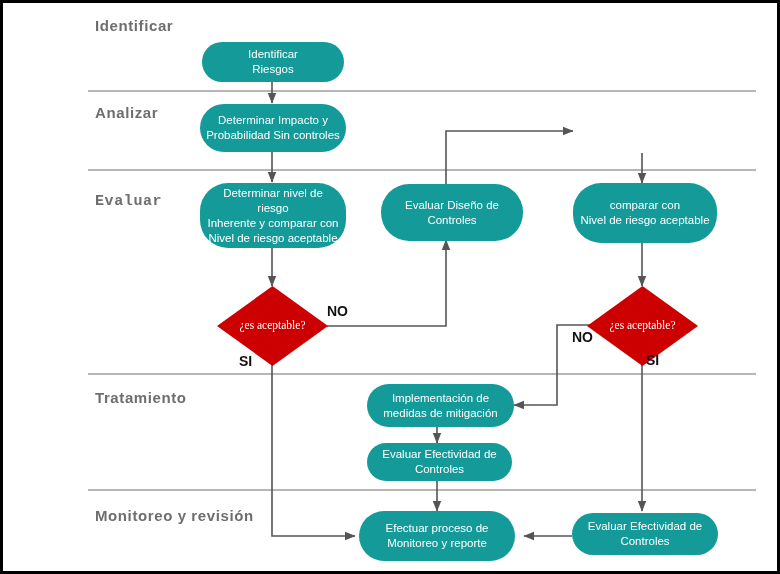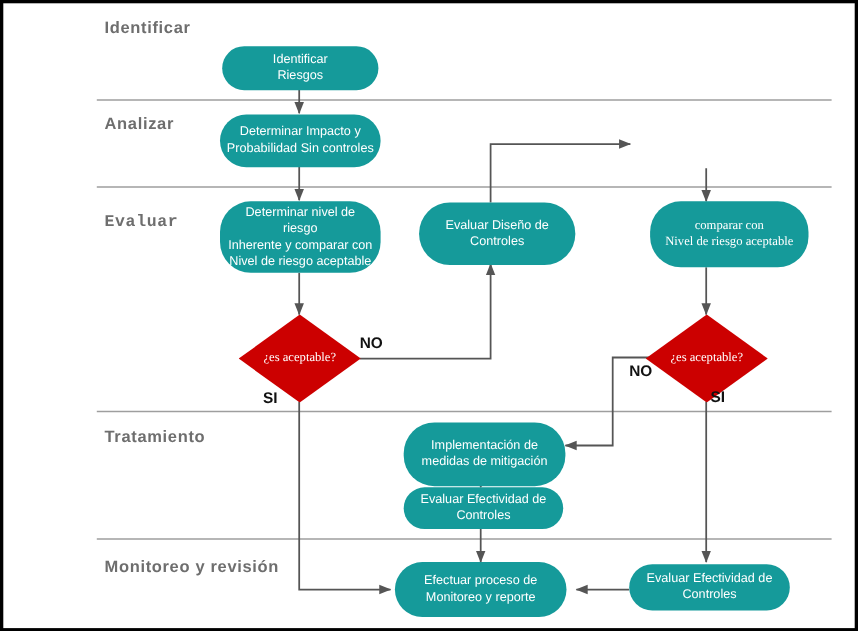--- a/index.html
+++ b/index.html
@@ -154,26 +154,26 @@
       <span>Determinar nivel de riesgo
 Inherente y comparar con
 Nivel de riesgo aceptable</span>
     </div>
 
     <div class="node" style="left:378px; top:181px; width:142px; height:57px;">
       <span>Evaluar Diseño de
 Controles</span>
     </div>
 
-    <div class="node" style="left:588px; top:180px; width:144px; height:60px;font-family:Liberation Serif, serif;">
+    <div class="node" style="left:570px; top:180px; width:144px; height:60px;">
       <span>comparar con
 Nivel de riesgo aceptable</span>
     </div>
 
-    <div class="node" style="left:364px; top:381px; width:147px; height:58px;">
+    <div class="node" style="left:364px; top:381px; width:147px; height:43px;">
       <span>Implementación de
 medidas de mitigación</span>
     </div>
 
     <div class="node" style="left:364px; top:440px; width:145px; height:38px;">
       <span>Evaluar Efectividad de
 Controles</span>
     </div>
 
     <div class="node" style="left:356px; top:508px; width:156px; height:50px;">

